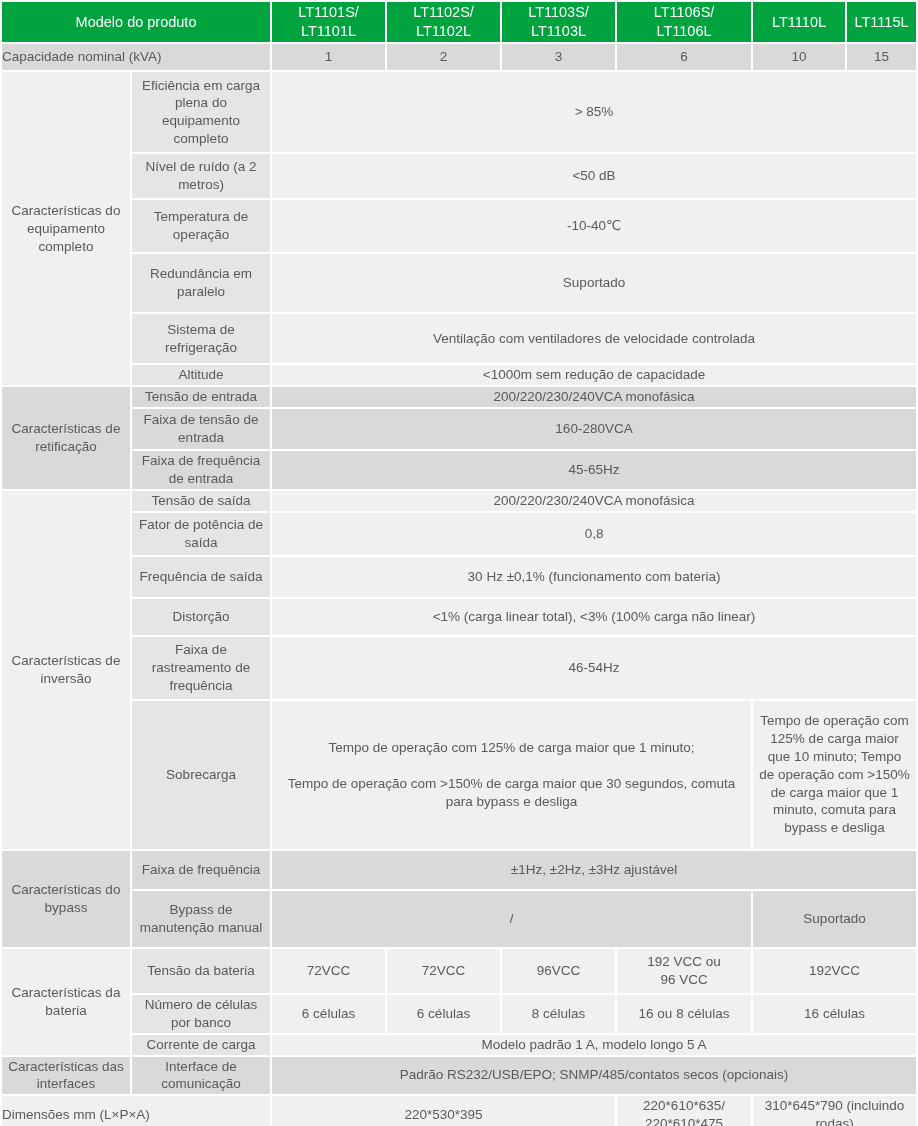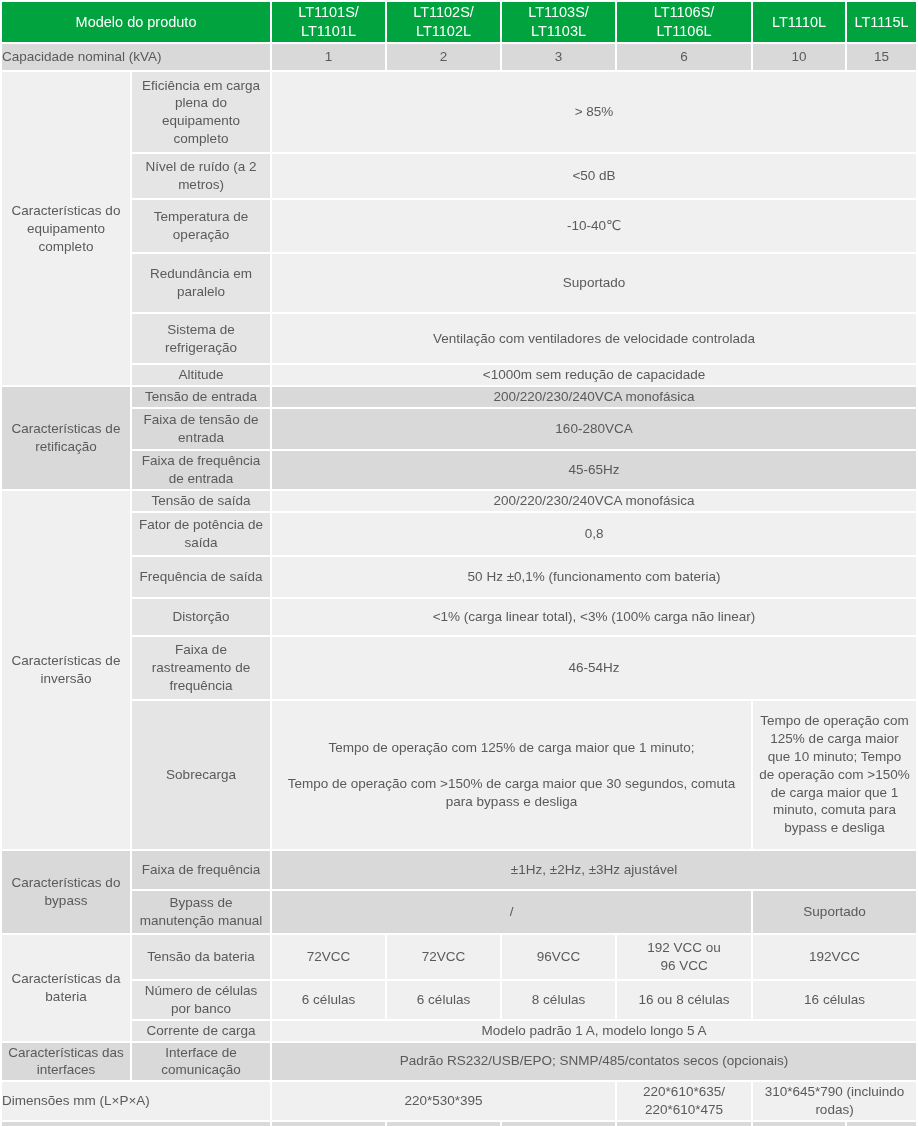--- a/index.html
+++ b/index.html
@@ -98,21 +98,21 @@
     <td rowspan="6" class="lcat">Características de inversão</td>
     <td class="lattr">Tensão de saída</td>
     <td colspan="6" class="lval">200/220/230/240VCA monofásica</td>
   </tr>
   <tr style="height:42px">
     <td class="lattr">Fator de potência de saída</td>
     <td colspan="6" class="lval">0,8</td>
   </tr>
   <tr style="height:40px">
     <td class="lattr">Frequência de saída</td>
-    <td colspan="6" class="lval">50 Hz ±0,1% (funcionamento com bateria)</td>
+    <td colspan="6" class="lval">30 Hz ±0,1% (funcionamento com bateria)</td>
   </tr>
   <tr style="height:36px">
     <td class="lattr">Distorção</td>
     <td colspan="6" class="lval">&lt;1% (carga linear total), &lt;3% (100% carga não linear)</td>
   </tr>
   <tr style="height:62px">
     <td class="lattr">Faixa de rastreamento de frequência</td>
     <td colspan="6" class="lval">46-54Hz</td>
   </tr>
   <tr style="height:148px">
@@ -121,21 +121,21 @@
 
 Tempo de operação com &gt;150% de carga maior que 30 segundos, comuta para bypass e desliga</td>
     <td colspan="2" class="lval">Tempo de operação com 125% de carga maior que 10 minuto; Tempo de operação com &gt;150% de carga maior que 1 minuto, comuta para bypass e desliga</td>
   </tr>
 
   <tr style="height:38px">
     <td rowspan="2" class="gray">Características do bypass</td>
     <td class="gray">Faixa de frequência</td>
     <td colspan="6" class="gray">±1Hz, ±2Hz, ±3Hz ajustável</td>
   </tr>
-  <tr style="height:42px">
+  <tr style="height:56px">
     <td class="gray">Bypass de manutenção manual</td>
     <td colspan="4" class="gray">/</td>
     <td colspan="2" class="gray">Suportado</td>
   </tr>
 
   <tr style="height:44px">
     <td rowspan="3" class="lcat">Características da bateria</td>
     <td class="lattr">Tensão da bateria</td>
     <td class="lval">72VCC</td>
     <td class="lval">72VCC</td>

